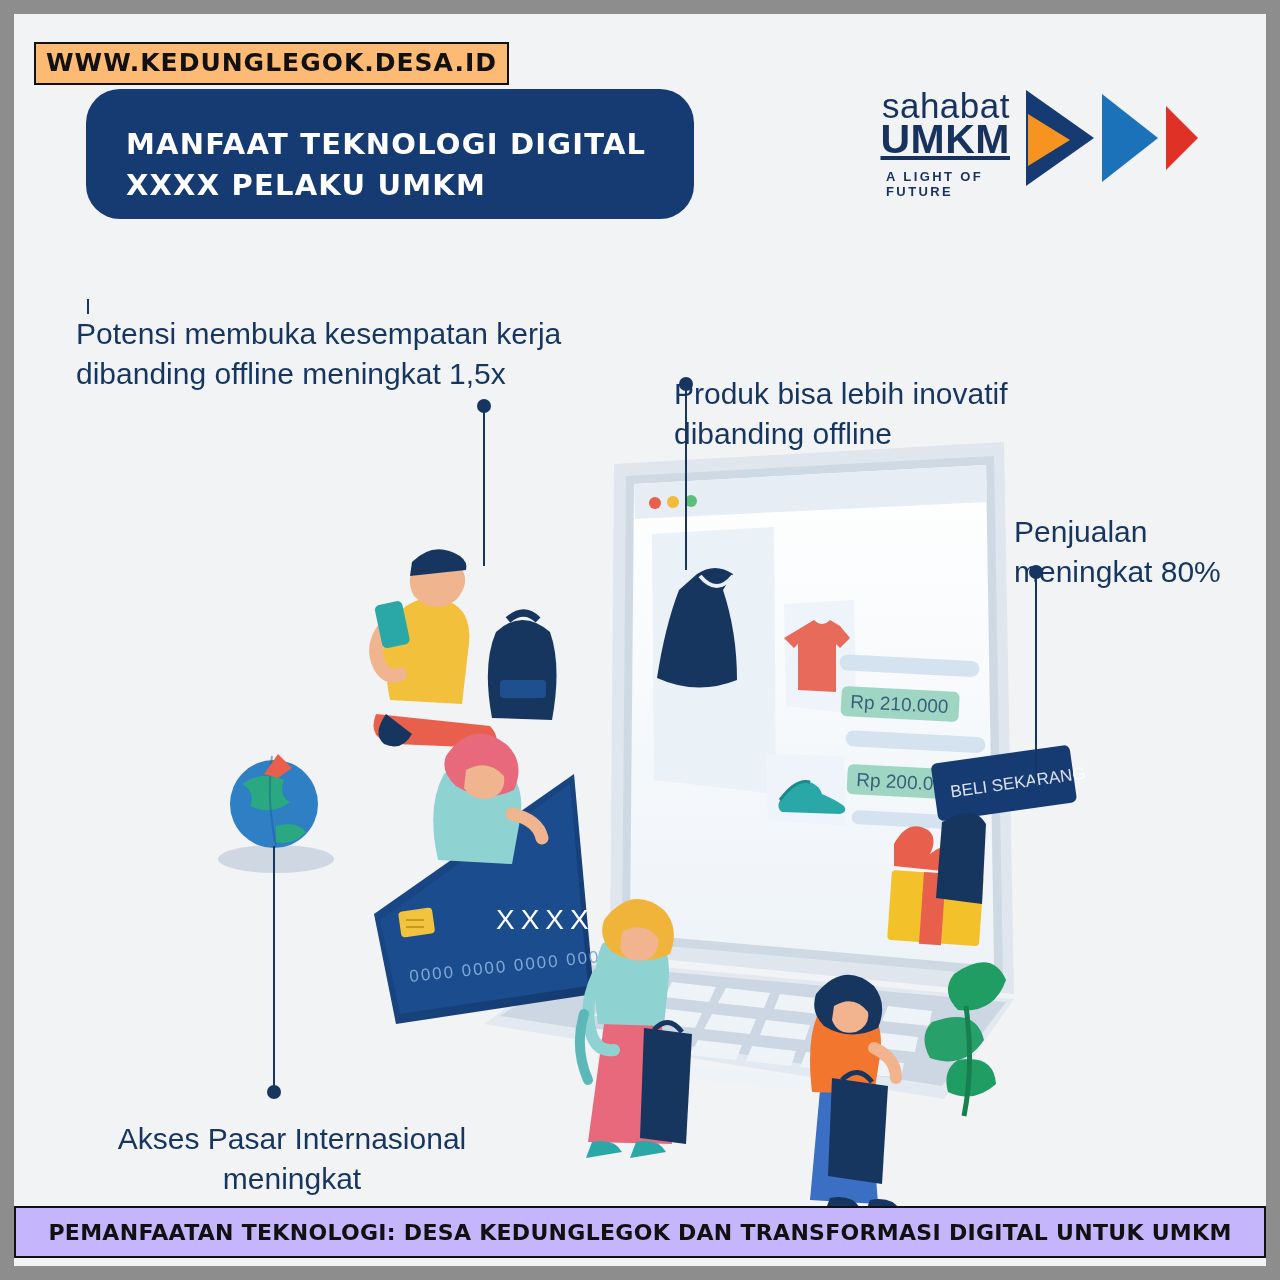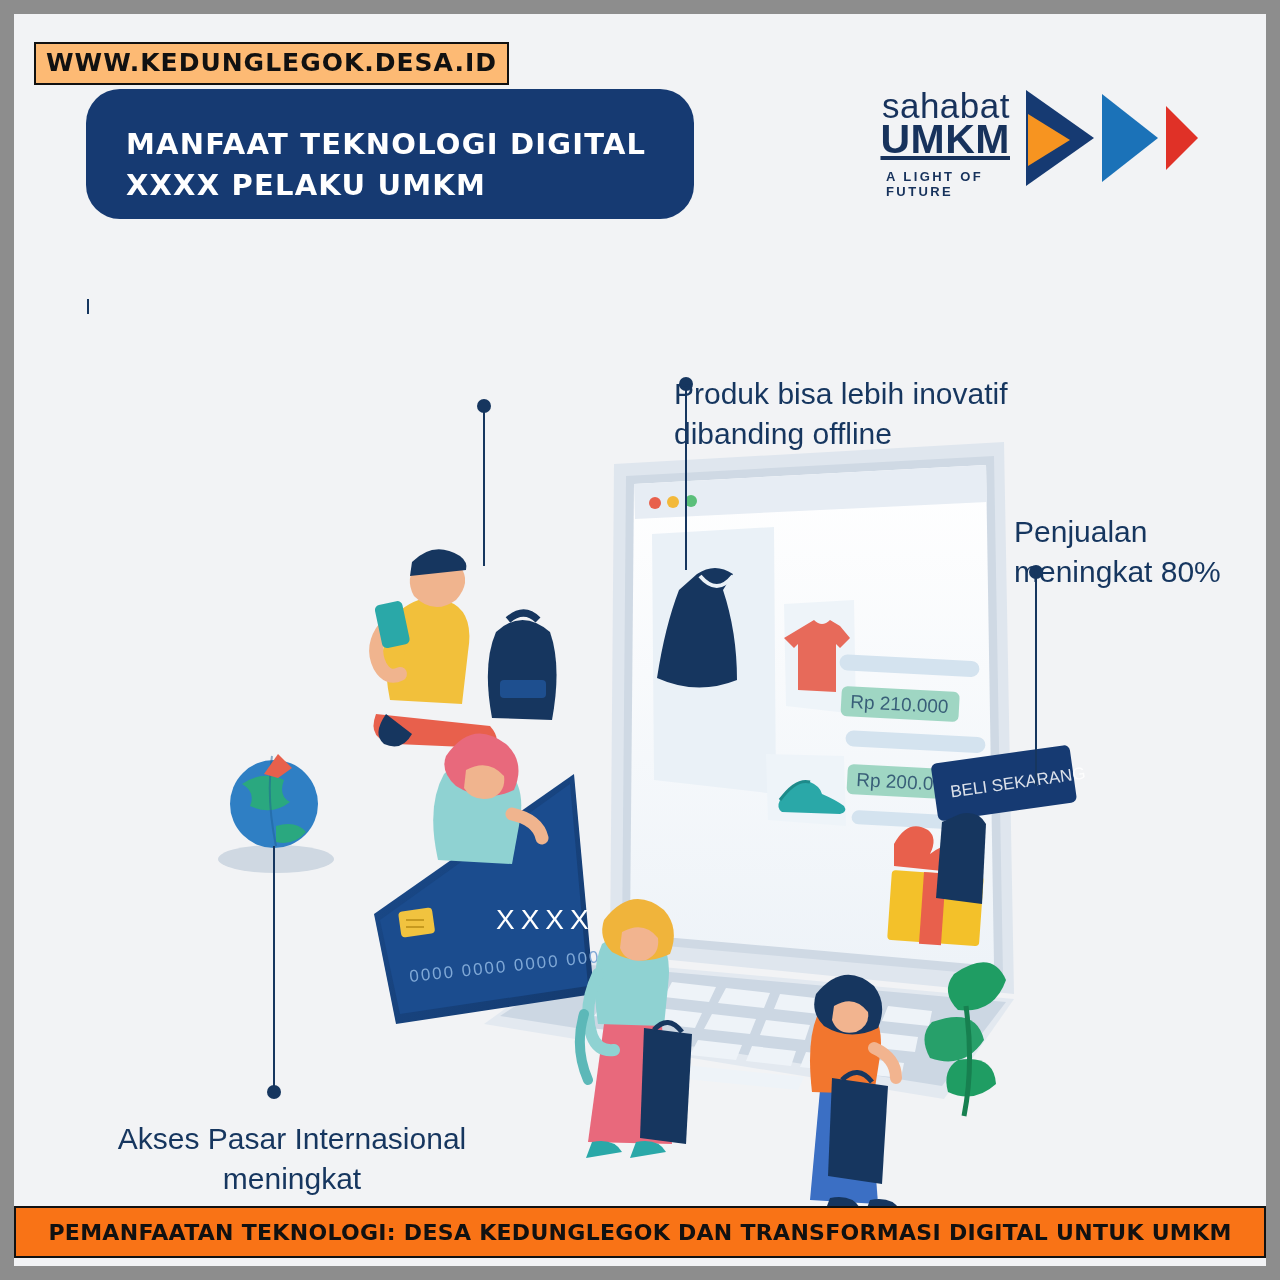--- a/index.html
+++ b/index.html
@@ -67,21 +67,21 @@
 
   
   #connectors{position:absolute;left:0;top:0;width:1252px;height:1252px;}
 
   
   #art{position:absolute;left:0;top:0;width:1252px;height:1252px;}
 
   
   .caption{
     position:absolute;left:14px;right:14px;bottom:22px;height:48px;
-    background:#f97316;border:2px solid #111;
+    background:#c4b5fd;border:2px solid #111;
     display:flex;align-items:center;justify-content:center;
     z-index:40;
   }
   .caption span{
     font-family:"DejaVu Sans", sans-serif;
     font-weight:bold;font-size:22px;color:#111;letter-spacing:.3px;
     white-space:nowrap;
   }
 </style>
 </head>
@@ -274,20 +274,21 @@
       <div class="b2">UMKM</div>
       <div class="b3">A LIGHT OF FUTURE</div>
       <svg width="190" height="110" viewBox="0 0 190 110">
         <path d="M10 6 L78 54 L10 102 Z" fill="#163a72"></path>
         <path d="M12 30 L54 56 L12 82 Z" fill="#f79420"></path>
         <path d="M86 10 L142 54 L86 98 Z" fill="#1b72b8"></path>
         <path d="M150 22 L182 54 L150 86 Z" fill="#e03127"></path>
       </svg>
     </div>
 
+    <div class="label" id="lbl-kerja">Potensi membuka kesempatan kerja dibanding offline meningkat 1,5x</div>
     <div class="label" id="lbl-produk">Produk bisa lebih inovatif dibanding offline</div>
     <div class="label" id="lbl-penjualan">Penjualan meningkat 80%</div>
     <div class="label" id="lbl-akses">Akses Pasar Internasional meningkat</div>
 
   </div>
 
   <div class="caption">
     <span>PEMANFAATAN TEKNOLOGI: DESA KEDUNGLEGOK DAN TRANSFORMASI DIGITAL UNTUK UMKM</span>
   </div>
 </div>

